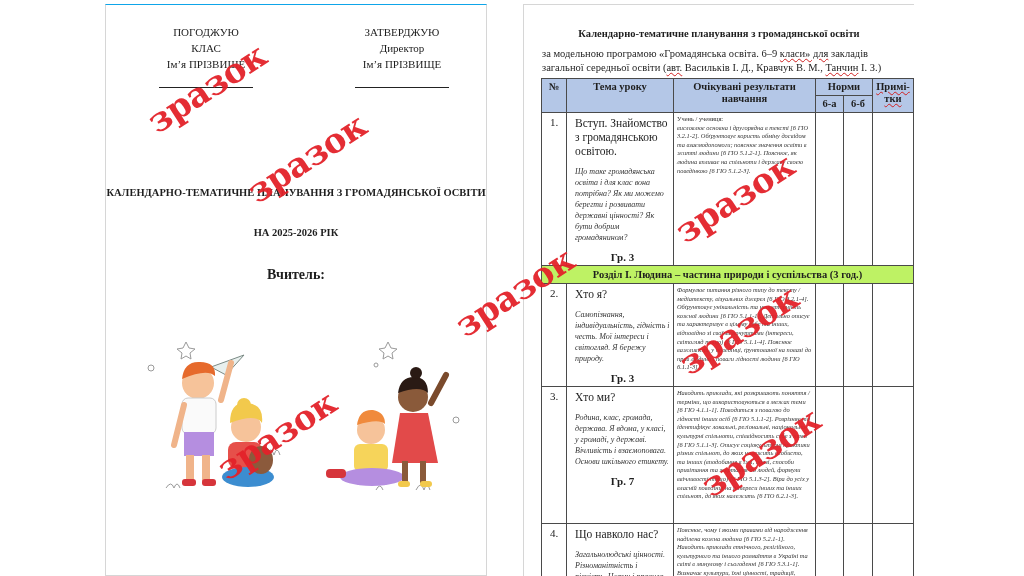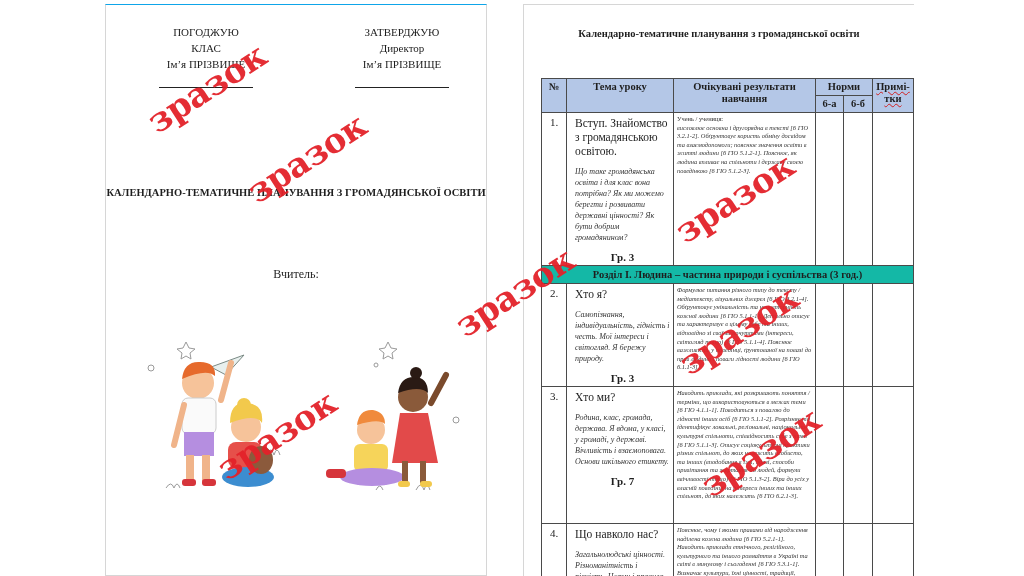--- a/index.html
+++ b/index.html
@@ -14,40 +14,40 @@
   .approve { position: absolute; text-align: center; font-size: 11px; line-height: 16px; }
   .approve .line { display: block; }
   .approve .sign { display: block; margin: 6px auto 0; width: 94px; border-bottom: 1px solid #222; height: 10px; }
   #approve-left { left: 40px; top: 19px; width: 120px; }
   #approve-right { left: 236px; top: 19px; width: 120px; }
 
   .cover-title { position: absolute; left: 0; width: 100%; text-align: center; font-weight: bold; font-size: 10.5px; }
   #cover-title-1 { top: 182px; }
   #cover-title-2 { top: 202px; }
   #cover-title-3 { top: 222px; }
-  #cover-teacher { position: absolute; top: 262px; left: 0; width: 100%; text-align: center; font-size: 12px; }
+  #cover-teacher { position: absolute; top: 262px; left: 0; width: 100%; text-align: center; font-size: 14px; font-weight: bold; }
 
   .illustration { position: absolute; left: 20px; top: 300px; width: 370px; height: 190px; }
 
   
   #r-title { position: absolute; top: 23px; left: 0; width: 100%; text-align: center; font-weight: bold; font-size: 10.5px; }
   #r-subtitle { position: absolute; top: 42px; left: 18px; width: 370px; font-size: 10.5px; line-height: 14px; }
   .squig { text-decoration: underline wavy #d02020; text-decoration-thickness: 1px; }
 
   table.plan { position: absolute; left: 17px; top: 73px; width: 372px; border-collapse: collapse; table-layout: fixed; font-size: 10px; }
   table.plan td, table.plan th { border: 1px solid #4a4a4a; vertical-align: top; }
   table.plan th { background: #b4c7e7; font-weight: bold; text-align: center; font-size: 10.5px; line-height: 12px; padding: 2px 1px; }
   .num { text-align: center; padding-top: 3px !important; font-size: 11px; }
   .topic { padding: 3px 3px 2px 8px; }
   .topic-title { font-size: 11.5px; line-height: 14px; display: block; }
   .topic-desc { font-style: italic; font-size: 8px; line-height: 11px; display: block; margin-top: 8px; color: #333; }
   .topic-group { font-weight: bold; font-size: 11px; display: block; margin-top: 8px; text-align: center; }
   .outcomes { font-style: italic; font-size: 6.4px; line-height: 8.6px; padding: 2px 3px; color: #333; }
   .outcomes .plain { font-style: normal; }
-  .section-row td { background: #14b8a6; text-align: center; font-weight: bold; font-size: 10.5px; padding: 3px 4px; }
+  .section-row td { background: #bef264; text-align: center; font-weight: bold; font-size: 10.5px; padding: 3px 4px; }
 
   
   .wm { position: absolute; color: #e3222a; font-family: "DejaVu Serif", serif; font-weight: bold; font-size: 34px; transform: rotate(-33deg); transform-origin: center; pointer-events: none; letter-spacing: -0.5px; white-space: nowrap; opacity: 0.95; }
 </style>
 </head>
 <body>
 
 <div class="page" id="page-left">
   <div class="approve" id="approve-left">
     <span class="line">ПОГОДЖУЮ</span>
@@ -56,20 +56,21 @@
     <span class="sign"></span>
   </div>
   <div class="approve" id="approve-right">
     <span class="line">ЗАТВЕРДЖУЮ</span>
     <span class="line">Директор</span>
     <span class="line">Ім’я ПРІЗВИЩЕ</span>
     <span class="sign"></span>
   </div>
 
   <div class="cover-title" id="cover-title-1">КАЛЕНДАРНО-ТЕМАТИЧНЕ ПЛАНУВАННЯ З ГРОМАДЯНСЬКОЇ ОСВІТИ</div>
+  <div class="cover-title" id="cover-title-3">НА 2025-2026 РІК</div>
   <div id="cover-teacher">Вчитель:</div>
 
   <svg class="illustration" viewBox="0 0 370 190">
 
     <g fill="none" stroke="#9a9a9a" stroke-width="1">
       <circle cx="25" cy="63" r="3"></circle>
         <circle cx="330" cy="115" r="3"></circle>
         <circle cx="250" cy="60" r="2"></circle>
       <path d="M60 37 l3 6 l6 1 l-5 4 l1 6 l-5 -3 l-5 3 l1 -6 l-5 -4 l6 -1z"></path>
       <path d="M262 37 l3 6 l6 1 l-5 4 l1 6 l-5 -3 l-5 3 l1 -6 l-5 -4 l6 -1z"></path>
@@ -120,20 +121,23 @@
       <rect x="276" y="156" width="6" height="22" fill="#8a5a3a"></rect>
       <rect x="294" y="156" width="6" height="22" fill="#8a5a3a"></rect>
       <rect x="272" y="176" width="12" height="6" rx="3" fill="#f2c94c"></rect>
       <rect x="294" y="176" width="12" height="6" rx="3" fill="#f2c94c"></rect>
     </g>
   </svg>
 </div>
 
 <div class="page" id="page-right">
   <div id="r-title">Календарно-тематичне планування з громадянської освіти</div>
+  <div id="r-subtitle">
+    <span>за модельною програмою «Громадянська освіта. 6–9 </span><span class="squig">класи» для</span><span> закладів загальної середньої освіти (</span><span class="squig">авт.</span><span> Васильків І. Д., Кравчук В. М., </span><span class="squig">Танчин</span><span> І. З.)</span>
+  </div>
 
   <table class="plan">
     <colgroup>
       <col style="width:25px">
         <col style="width:107px">
         <col style="width:142px">
         <col style="width:28px">
         <col style="width:29px">
         <col style="width:41px">
     </colgroup>

